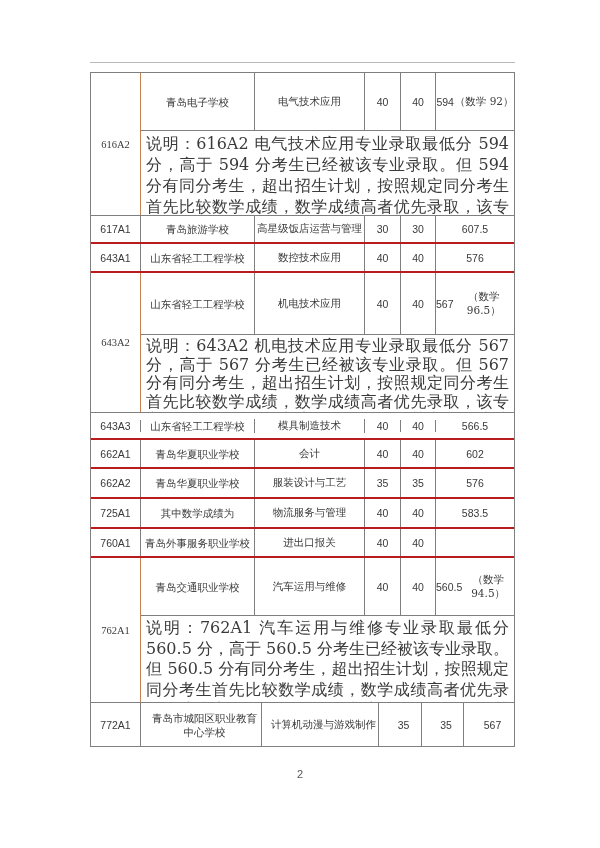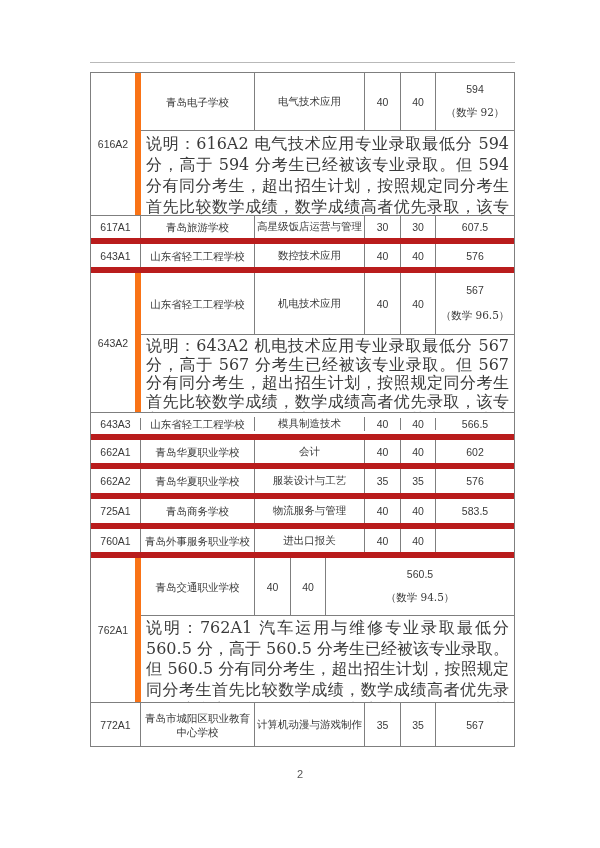--- a/index.html
+++ b/index.html
@@ -1,38 +1,38 @@
 <!DOCTYPE html>
 <html><head>
 <meta charset="utf-8">
 <style>
   html,body{margin:0;padding:0;background:#ffffff;}
   .page{position:relative;width:600px;height:848px;background:#ffffff;overflow:hidden;
         font-family:"DejaVu Serif","Liberation Serif",serif;color:#3a3a3a;}
   .topline{position:absolute;left:90px;top:62px;width:425px;height:1px;background:#b9b9b9;}
   .tbl{position:absolute;left:90px;top:72px;width:425px;border:1px solid #7f7f7f;box-sizing:border-box;
        display:flex;flex-direction:column;}
-  .tr{display:flex;flex-direction:row;border-bottom:6px solid #b91c1c;box-sizing:border-box;}
+  .tr{display:flex;flex-direction:row;border-bottom:2px solid #b91c1c;box-sizing:border-box;}
   .tr:last-child{border-bottom:none;}
   .td{box-sizing:border-box;border-right:1px solid #7f7f7f;display:flex;align-items:center;
       justify-content:center;text-align:center;overflow:hidden;}
   .c1{width:50px;}
   .c2{width:114px;font-size:10.5px;line-height:14px;padding:0 3px;}
   .c3{width:110px;font-size:10.5px;white-space:nowrap;padding:0 1px;}
   .c4{width:36px;}
   .c5{width:35px;}
   .c6{flex:1;border-right:none;font-size:10.5px;}
   .sans{font-family:"Liberation Sans","DejaVu Sans",sans-serif;font-size:10.5px;}
   .blk{display:flex;flex-direction:row;border-bottom:1px solid #7f7f7f;box-sizing:border-box;}
   .blk:last-child{border-bottom:none;}
-  .blkcode{width:50px;box-sizing:border-box;border-right:6px solid #f97316;display:flex;
-           align-items:center;justify-content:center;}
+  .blkcode{width:50px;box-sizing:border-box;border-right:1px solid #f97316;display:flex;
+           align-items:center;justify-content:center;font-family:Liberation Serif, serif;}
   .blkr{flex:1;display:flex;flex-direction:column;min-width:0;}
   .blkmain{display:flex;flex-direction:row;border-bottom:1px solid #7f7f7f;box-sizing:border-box;}
-  .score2{flex-direction:column;justify-content:space-around;padding:4px 0;}
+  .score2{flex-direction:row;justify-content:space-around;padding:4px 0;}
   .note{box-sizing:border-box;font-size:16px;text-align:justify;padding:2px 5px 0 5px;
         overflow:hidden;color:#3a3a3a;}
   .pagenum{position:absolute;left:0;top:768px;width:600px;text-align:center;font-size:11px;
            font-family:"Liberation Sans","DejaVu Sans",sans-serif;color:#555;}
 </style>
 </head>
 <body>
 
 <div class="page">
 
@@ -114,52 +114,53 @@
       <div class="td c1 sans">662A2</div>
       <div class="td c2">青岛华夏职业学校</div>
       <div class="td c3">服装设计与工艺</div>
       <div class="td c4 sans">35</div>
       <div class="td c5 sans">35</div>
       <div class="td c6 sans">576</div>
     </div>
 
     <div class="tr" style="height:30px;">
       <div class="td c1 sans">725A1</div>
-      <div class="td c2">青岛商务学校</div>
+      <div class="td c2">其中数学成绩为</div>
       <div class="td c3">物流服务与管理</div>
       <div class="td c4 sans">40</div>
       <div class="td c5 sans">40</div>
       <div class="td c6 sans">583.5</div>
     </div>
 
     <div class="tr" style="height:29px;">
       <div class="td c1 sans">760A1</div>
       <div class="td c2">青岛外事服务职业学校</div>
       <div class="td c3">进出口报关</div>
       <div class="td c4 sans">40</div>
       <div class="td c5 sans">40</div>
     </div>
 
     <div class="blk" style="height:145px;">
       <div class="blkcode sans">762A1</div>
       <div class="blkr">
         <div class="blkmain" style="height:58px;">
           <div class="td c2">青岛交通职业学校</div>
+          <div class="td c3">汽车运用与维修</div>
           <div class="td c4 sans">40</div>
           <div class="td c5 sans">40</div>
           <div class="td c6 score2">
             <div class="sans">560.5</div>
             <div>（数学 94.5）</div>
           </div>
         </div>
         <div class="note" style="height:86px;line-height:20.5px;">说明：762A1 汽车运用与维修专业录取最低分 560.5 分，高于 560.5 分考生已经被该专业录取。但 560.5 分有同分考生，超出招生计划，按照规定同分考生首先比较数学成绩，数学成绩高者优先录取，该专业录取的最后一名考生总分 560.5 分,其中数学成绩为 94.5 分。</div>
       </div>
     </div>
 
-    <div class="tr" style="height:43px;">
+    <div class="tr" style="height:43px;gap:7px;">
       <div class="td c1 sans">772A1</div>
       <div class="td c2">青岛市城阳区职业教育中心学校</div>
       <div class="td c3">计算机动漫与游戏制作</div>
       <div class="td c4 sans">35</div>
       <div class="td c5 sans">35</div>
       <div class="td c6 sans">567</div>
     </div>
 
   </div>
 

